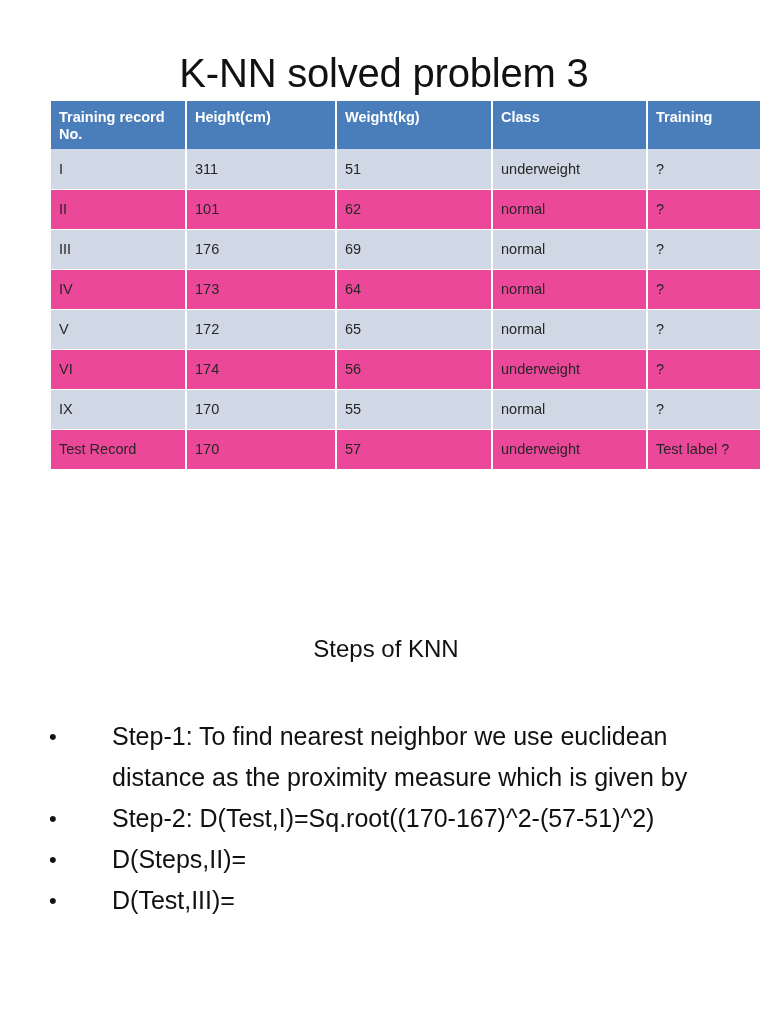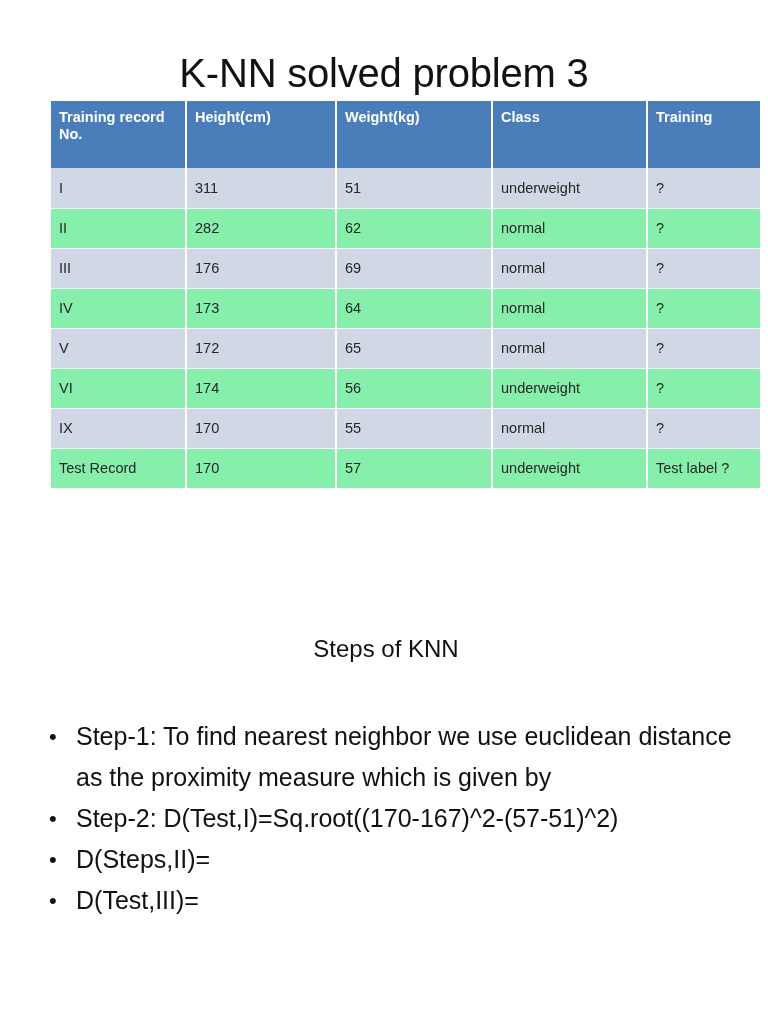--- a/index.html
+++ b/index.html
@@ -51,21 +51,21 @@
   .knn-table col.c-dist  { width: 113px; }
 
   .knn-table thead th {
     background: #4a7ebb;
     color: #ffffff;
     font-weight: bold;
     font-size: 14.5px;
     line-height: 17px;
     text-align: left;
     vertical-align: top;
-    height: 67px;
+    height: 48px;
     padding: 8px 0 0 8px;
     border-right: 2px solid #ffffff;
     box-sizing: border-box;
   }
   .knn-table thead th:last-child { border-right: none; }
 
   .knn-table tbody td {
     height: 40px;
     padding: 0 0 0 8px;
     vertical-align: middle;
@@ -73,21 +73,21 @@
     border-bottom: 1px solid #ffffff;
     box-sizing: border-box;
     color: #262626;
     font-size: 14.5px;
     white-space: nowrap;
     overflow: hidden;
   }
   .knn-table tbody td:last-child { border-right: none; }
 
   .knn-table tbody tr.odd  td { background: #d0d7e5; }
-  .knn-table tbody tr.even td { background: #86efac; }
+  .knn-table tbody tr.even td { background: #ec4899; }
 
   
   .section-heading {
     position: absolute;
     left: 2px;
     top: 627px;
     width: 768px;
     text-align: center;
     font-size: 24px;
     line-height: 44px;
@@ -117,20 +117,21 @@
   .bullet-marker {
     position: absolute;
     left: 5px;
     top: 0;
     font-size: 22px;
     line-height: 41px;
     color: #111111;
   }
   .bullet-text {
     display: block;
+    margin-left: 36px;
   }
 </style>
 </head>
 <body>
 
 <div class="slide-title">K-NN solved problem 3</div>
 
 <table class="knn-table">
   <colgroup>
     <col class="c-rec">
@@ -151,21 +152,21 @@
   <tbody>
     <tr class="odd">
       <td>I</td>
       <td>311</td>
       <td>51</td>
       <td>underweight</td>
       <td>?</td>
     </tr>
     <tr class="even">
       <td>II</td>
-      <td>282</td>
+      <td>101</td>
       <td>62</td>
       <td>normal</td>
       <td>?</td>
     </tr>
     <tr class="odd">
       <td>III</td>
       <td>176</td>
       <td>69</td>
       <td>normal</td>
       <td>?</td>

